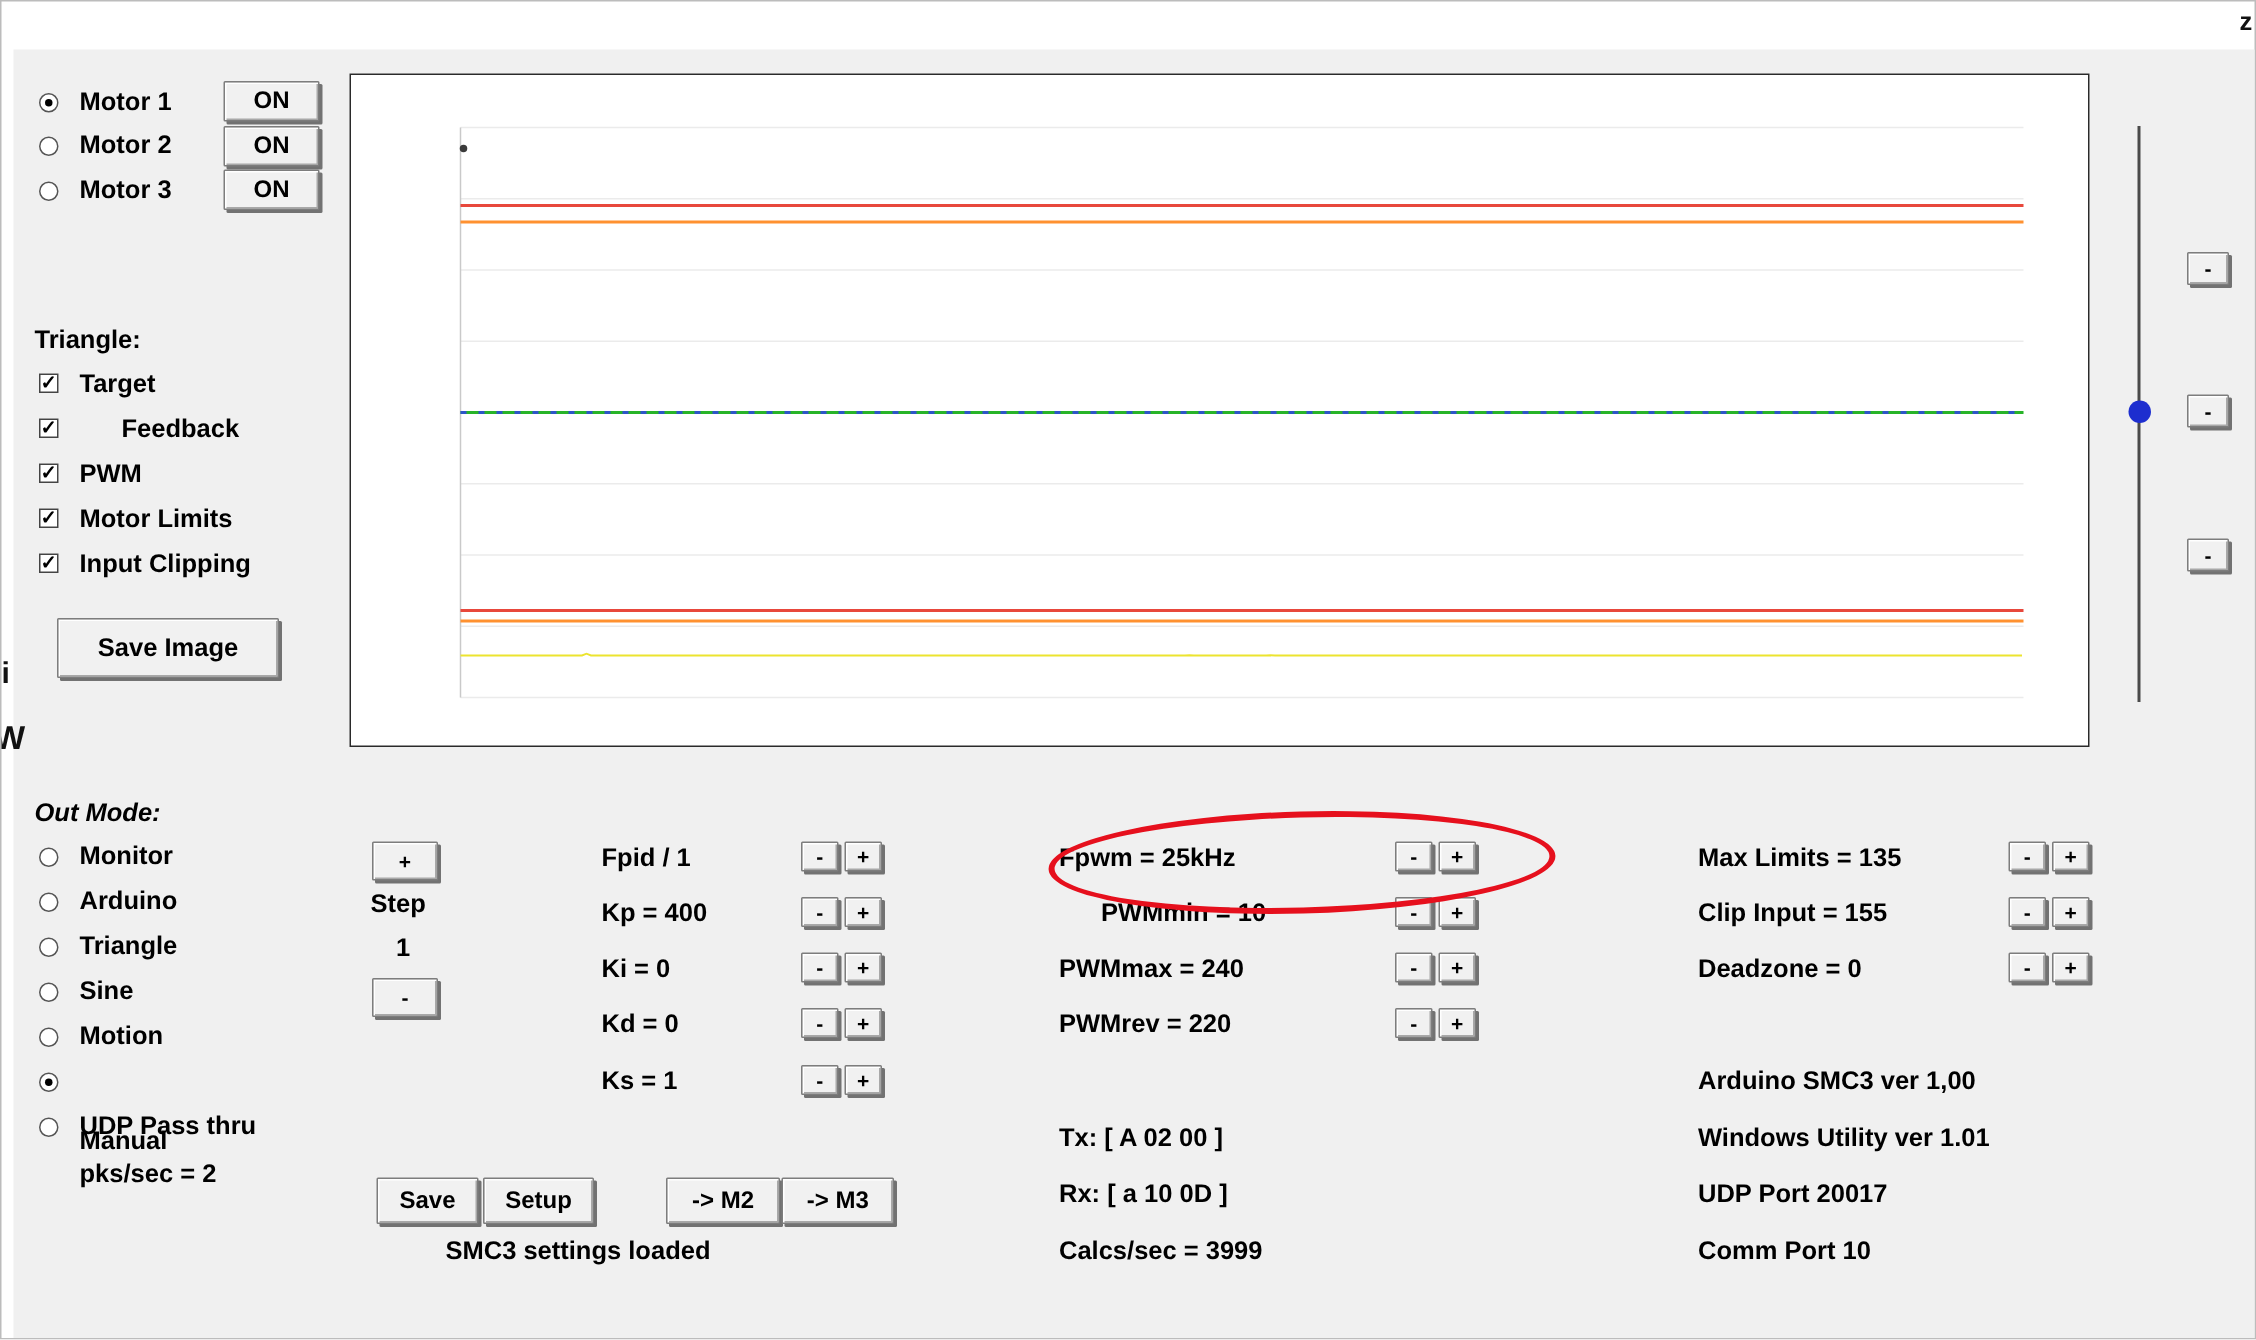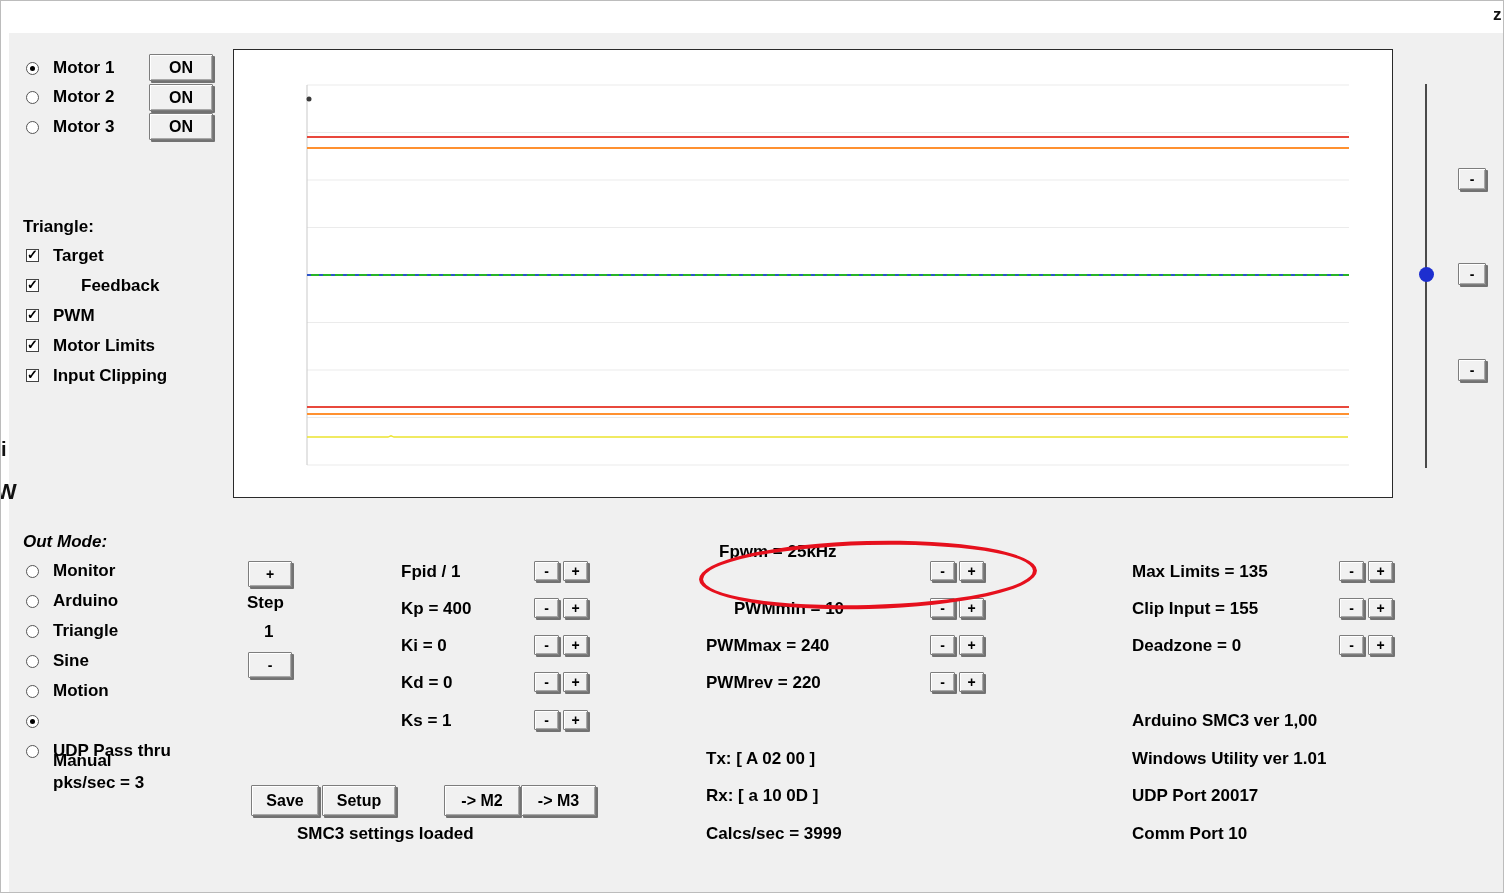--- a/index.html
+++ b/index.html
@@ -78,20 +78,21 @@
 
   <div class="check abs on" style="left:25px;top:308px;"></div>
   <span class="lbl" style="left:52px;top:305px;">PWM</span>
 
   <div class="check abs on" style="left:25px;top:338px;"></div>
   <span class="lbl" style="left:52px;top:335px;">Motor Limits</span>
 
   <div class="check abs on" style="left:25px;top:368px;"></div>
   <span class="lbl" style="left:52px;top:365px;">Input Clipping</span>
 
+  <button class="btn" style="left:37px;top:411px;width:148px;height:40px;font-size:17px;">Save Image</button>
 
   <div class="chart-frame">
     <svg id="plot" width="1158" height="447" viewBox="0 0 1158 447">
         <line x1="73" x2="1115" y1="35" y2="35" stroke="#ebebeb" stroke-width="1"></line>
         <line x1="73" x2="1115" y1="82.5" y2="82.5" stroke="#ebebeb" stroke-width="1"></line>
         <line x1="73" x2="1115" y1="130" y2="130" stroke="#ebebeb" stroke-width="1"></line>
         <line x1="73" x2="1115" y1="177.5" y2="177.5" stroke="#ebebeb" stroke-width="1"></line>
         <line x1="73" x2="1115" y1="225" y2="225" stroke="#ebebeb" stroke-width="1"></line>
         <line x1="73" x2="1115" y1="272.5" y2="272.5" stroke="#ebebeb" stroke-width="1"></line>
         <line x1="73" x2="1115" y1="320" y2="320" stroke="#ebebeb" stroke-width="1"></line>
@@ -133,21 +134,21 @@
   <span class="lbl" style="left:52px;top:680px;">Motion</span>
 
   <div class="radio abs on" style="left:25px;top:714px;">
       <i></i>
     </div>
   <span class="lbl" style="left:52px;top:750px;">Manual</span>
 
   <div class="radio abs" style="left:25px;top:744px;"></div>
   <span class="lbl" style="left:52px;top:740px;">UDP Pass thru</span>
 
-  <span class="lbl" style="left:52px;top:772px;">pks/sec = 3</span>
+  <span class="lbl" style="left:52px;top:772px;">pks/sec = 2</span>
 
   <button class="btn sbtn" style="left:247px;top:560px;width:44px;height:26px;">+</button>
   <span class="lbl" style="left:246px;top:592px;">Step</span>
   <span class="lbl" style="left:263px;top:621px;">1</span>
   <button class="btn sbtn" style="left:247px;top:651px;width:44px;height:26px;">-</button>
 
   <span class="lbl" style="left:400px;top:561px;">Fpid / 1</span>
   <button class="btn sbtn" style="left:533px;top:560px;width:25px;height:20px;">-</button>
   <button class="btn sbtn" style="left:562px;top:560px;width:25px;height:20px;">+</button>
 
@@ -160,21 +161,21 @@
   <button class="btn sbtn" style="left:562px;top:634px;width:25px;height:20px;">+</button>
 
   <span class="lbl" style="left:400px;top:672px;">Kd = 0</span>
   <button class="btn sbtn" style="left:533px;top:671px;width:25px;height:20px;">-</button>
   <button class="btn sbtn" style="left:562px;top:671px;width:25px;height:20px;">+</button>
 
   <span class="lbl" style="left:400px;top:710px;">Ks = 1</span>
   <button class="btn sbtn" style="left:533px;top:709px;width:25px;height:20px;">-</button>
   <button class="btn sbtn" style="left:562px;top:709px;width:25px;height:20px;">+</button>
 
-  <span class="lbl" style="left:705px;top:541px;margin-left:13px;">Fpwm = 25kHz</span>
+  <span class="lbl" style="left:705px;top:561px;">Fpwm = 25kHz</span>
   <button class="btn sbtn" style="left:929px;top:560px;width:25px;height:20px;">-</button>
   <button class="btn sbtn" style="left:958px;top:560px;width:25px;height:20px;">+</button>
 
   <span class="lbl" style="left:705px;top:598px;margin-left:28px;">PWMmin = 10</span>
   <button class="btn sbtn" style="left:929px;top:597px;width:25px;height:20px;">-</button>
   <button class="btn sbtn" style="left:958px;top:597px;width:25px;height:20px;">+</button>
 
   <span class="lbl" style="left:705px;top:635px;">PWMmax = 240</span>
   <button class="btn sbtn" style="left:929px;top:634px;width:25px;height:20px;">-</button>
   <button class="btn sbtn" style="left:958px;top:634px;width:25px;height:20px;">+</button>

